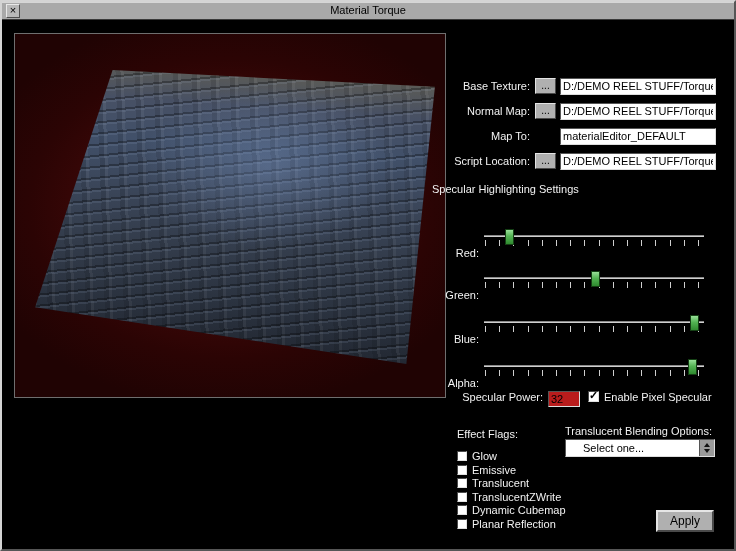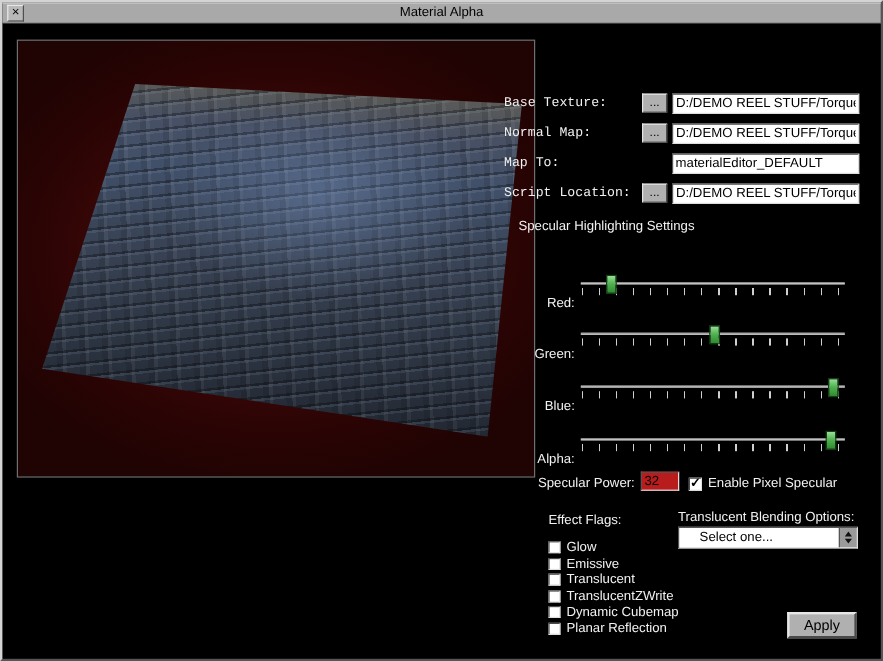--- a/index.html
+++ b/index.html
@@ -25,21 +25,21 @@
     clip-path: polygon(20% 9%, 99% 14%, 92% 97%, 1% 80%);
     background:
       radial-gradient(ellipse 45% 35% at 58% 38%, rgba(140,170,220,0.30), rgba(0,0,0,0) 70%),
       repeating-linear-gradient(174deg, rgba(0,0,0,0.30) 0px, rgba(0,0,0,0.30) 2px, rgba(170,190,220,0.12) 2px, rgba(170,190,220,0.12) 4px, rgba(0,0,0,0) 4px, rgba(0,0,0,0) 11px),
       repeating-linear-gradient(88deg, rgba(0,0,0,0.10) 0 5px, rgba(255,255,255,0.05) 5px 8px, rgba(0,0,0,0) 8px 19px),
       linear-gradient(184deg, #a3905f 0%, #8a7b55 6%, #5d5c55 12%, #475064 22%, #415069 33%, #3a4558 48%, #333c4b 62%, #2b3340 76%, #242a35 88%, #1e222b 100%);
     filter: drop-shadow(0 14px 16px rgba(0,0,0,0.65)); }
 
   
   .frow { position:absolute; left:418px; width:296px; height:18px; display:flex; align-items:center; }
-  .flabel { width:115px; text-align:left; color:#f2f2f2; padding-right:5px; flex:none;font-family:Liberation Mono, monospace; }
+  .flabel { width:115px; text-align:right; color:#f2f2f2; padding-right:5px; flex:none; }
   .browse { width:21px; height:16px; flex:none; background:#b0b0b0; border:1px solid;
             border-color:#e4e4e4 #4a4a4a #4a4a4a #e4e4e4; font-family:inherit; font-size:10px;
             line-height:8px; color:#000; margin-right:4px; padding:0; }
   .browse-spacer { width:25px; flex:none; }
   .tfield { flex:1; min-width:0; height:17px; background:#fff; border:1px solid;
             border-color:#555 #ddd #ddd #555; font-family:inherit; font-size:11px; color:#000; padding:0 2px; }
 
   .section-title { position:absolute; left:430px; width:280px; top:181px; color:#f2f2f2; }
 
   
@@ -47,21 +47,21 @@
   .slabel { width:62px; text-align:right; padding-right:5px; color:#f2f2f2; flex:none; margin-top:18px; }
   .track { position:relative; flex:1; height:22px; }
   .groove { position:absolute; left:0; right:0; top:6px; height:2px; background:#8a8a8a; border-bottom:1px solid #cfcfcf; }
   .ticks { position:absolute; left:1px; right:0; top:11px; height:6px;
            background: repeating-linear-gradient(90deg, #cfcfcf 0 1px, transparent 1px 14.2px); }
   .thumb { position:absolute; top:0; width:9px; height:16px;
            background:linear-gradient(180deg, #98e098 0%, #52b352 45%, #2f8a2f 100%);
            border:1px solid #143f14; }
 
   
-  .sp-row { position:absolute; left:418px; top:389px; width:300px; height:18px; display:flex; align-items:flex-end; }
+  .sp-row { position:absolute; left:432px; top:389px; width:300px; height:18px; display:flex; align-items:flex-start; }
   .sp-label { width:114px; text-align:right; padding-right:5px; color:#f2f2f2; flex:none; }
   .pfield { width:32px; height:16px; background:#b91c1c; border:1px solid; border-color:#555 #ddd #ddd #555;
             font-family:inherit; font-size:11px; padding:0 2px; color:#000; flex:none; }
   .sp-gap { width:8px; flex:none; }
   .cb { appearance:none; -webkit-appearance:none; width:11px; height:11px; background:#fff; border:1px solid;
         border-color:#4a4a4a #e0e0e0 #e0e0e0 #4a4a4a; position:relative; flex:none; margin:0; }
   .cb:checked::after { content:"✓"; position:absolute; left:0; top:-3px; font-size:11px; font-weight:bold; color:#000; }
   .cbtext { margin-left:5px; color:#f2f2f2; }
 
   .ef-title { position:absolute; left:455px; top:426px; color:#f2f2f2; }
@@ -86,21 +86,21 @@
 </style>
 </head>
 <body>
 
 <div class="window">
 
   <div class="titlebar">
     <div class="close-btn">
       <span>×</span>
     </div>
-    <div class="title">Material Alpha</div>
+    <div class="title">Material Torque</div>
   </div>
 
   <div class="preview">
     <div class="rock"></div>
   </div>
 
   <div class="frow" style="top:75px">
     <span class="flabel">Base Texture:</span>
     <button class="browse">...</button>
     <input class="tfield" value="D:/DEMO REEL STUFF/Torque F" style="">

